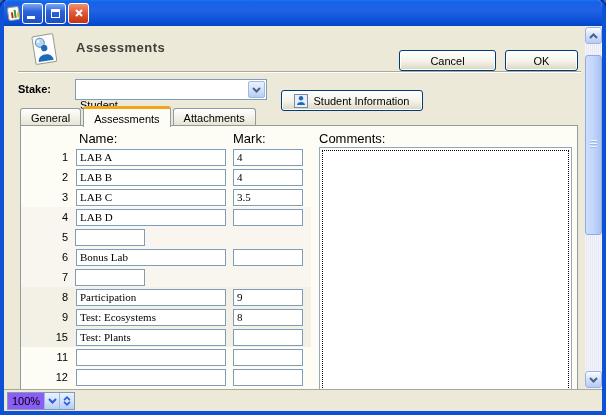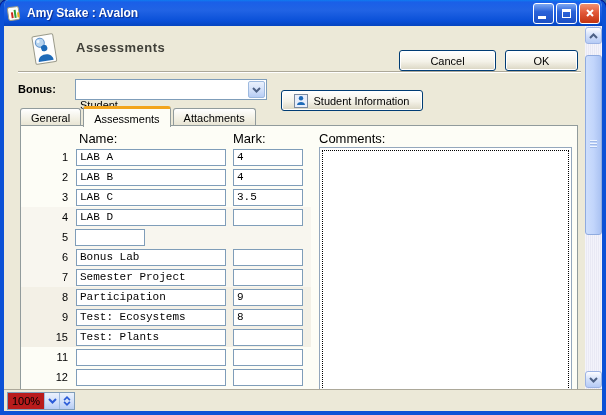--- a/index.html
+++ b/index.html
@@ -107,21 +107,21 @@
   .col-hdr { position:absolute; top:5px; font-size:13px; color:#000; }
   .hdr-name { left:58px; } .hdr-mark { left:212px; } .hdr-comments { left:298px; }
 
   .rows { position:absolute; left:0; top:21px; width:290px; }
   .row { display:flex; align-items:center; height:20px; padding-left:0; }
   .row:nth-child(n+4):nth-child(-n+7)  { background:#f8f6ef; }
   .row:nth-child(n+8):nth-child(-n+10) { background:#f3f0e6; }
   .rownum { width:47px; text-align:right; font-size:11px; color:#000; padding-right:0; }
   .name-field, .mark-field {
     height:17px; border:1px solid #7f9db9; background:#fff;
-    font-family:Liberation Mono, monospace; font-size:11px; color:#000;
+    font-family:Liberation Serif, serif; font-size:11px; color:#000;
     padding:0 3px; outline:none;
   }
   .name-field { width:150px; margin-left:8px; }
   .mark-field { width:70px; margin-left:7px; }
 
   .comments-box {
     position:absolute; left:298px; top:21px; width:253px; height:260px;
     border:1px solid #94a7bc; background:#fff; padding:2px;
   }
   .comments-input {
@@ -151,42 +151,41 @@
     position:absolute; left:4px; right:4px; top:50%; height:9px; margin-top:-5px;
     background: repeating-linear-gradient(180deg,#eef4fe 0 1px,#9fb8e8 1px 2px, transparent 2px 3px);
   }
 
   
   .statusbar {
     position:absolute; left:0; right:0; bottom:0; height:22px;
     background:#ece9d8; border-top:1px solid #aca899;
     display:flex; align-items:center; padding-left:3px;
   }
-  .zoom-control { display:flex; height:18px; border:1px solid #7f9db9; background:#b91c1c; }
+  .zoom-control { display:flex; height:18px; border:1px solid #7f9db9; background:#8b5cf6; }
   .zoom-value { font-size:11px; color:#000; padding:2px 4px 0 4px; width:36px; }
   .zoom-dd, .zoom-spin {
     width:15px; border-left:1px solid #9ebadf;
     background: linear-gradient(180deg,#eaf1fd 0%, #cfdef9 60%, #b6ccf4 100%);
     display:flex; flex-direction:column; align-items:center; justify-content:center;
     cursor:pointer;
   }
 </style>
 </head>
 <body>
 
 <div class="window">
 
   <div class="titlebar">
     <svg width="16" height="16" viewBox="0 0 16 16">
       <rect x="2" y="2" width="11" height="13" rx="2" fill="#fdfdf8" stroke="#9a9a8a" transform="rotate(-8 8 8)"></rect>
       <rect x="5" y="7" width="2" height="6" fill="#cc2a1e" transform="rotate(-8 8 8)"></rect>
       <rect x="8" y="5" width="2" height="8" fill="#2e9e3a" transform="rotate(-8 8 8)"></rect>
       <rect x="11" y="8" width="2" height="5" fill="#e8b21e" transform="rotate(-8 8 8)"></rect>
     </svg>
-    <span class="title-text">Amy Stake : Avalon</span>
     <div class="caption-buttons">
       <div class="cap-btn">
           <span class="glyph-min"></span>
         </div>
       <div class="cap-btn">
           <span class="glyph-max"></span>
         </div>
       <div class="cap-btn close">
         <svg width="10" height="10" viewBox="0 0 10 10">
           <path d="M2 2 L8 8 M8 2 L2 8" stroke="#fff" stroke-width="2"></path>
@@ -208,21 +207,21 @@
             <circle cx="16.5" cy="17" r="3.2" fill="#1d6ab8"></circle>
           </g>
         </svg>
         <span class="hdr-title">Assessments</span>
         <button class="xp-btn btn-cancel">Cancel</button>
         <button class="xp-btn btn-ok">OK</button>
         <div class="divider"></div>
       </div>
 
       <div class="role-row">
-        <span class="role-label">Bonus:</span>
+        <span class="role-label">Stake:</span>
         <div class="combo">
           <span class="combo-value">Student</span>
           <span class="combo-btn">
             <svg width="9" height="6" viewBox="0 0 9 6">
                 <path d="M1 1 L4.5 4.5 L8 1" stroke="#4d6185" stroke-width="2" fill="none"></path>
               </svg>
           </span>
         </div>
         <button class="xp-btn btn-info">
           <span class="info-icon-frame">
@@ -271,21 +270,20 @@
             <span class="rownum">5</span>
             <input class="mark-field" value="" style="">
           </div>
           <div class="row">
             <span class="rownum">6</span>
             <input class="name-field" value="Bonus Lab" style="">
             <input class="mark-field" value="" style="">
           </div>
           <div class="row">
             <span class="rownum">7</span>
-            <input class="name-field" value="Semester Project" style="">
             <input class="mark-field" value="" style="">
           </div>
           <div class="row">
             <span class="rownum">8</span>
             <input class="name-field" value="Participation" style="">
             <input class="mark-field" value="9" style="">
           </div>
           <div class="row">
             <span class="rownum">9</span>
             <input class="name-field" value="Test: Ecosystems" style="">

